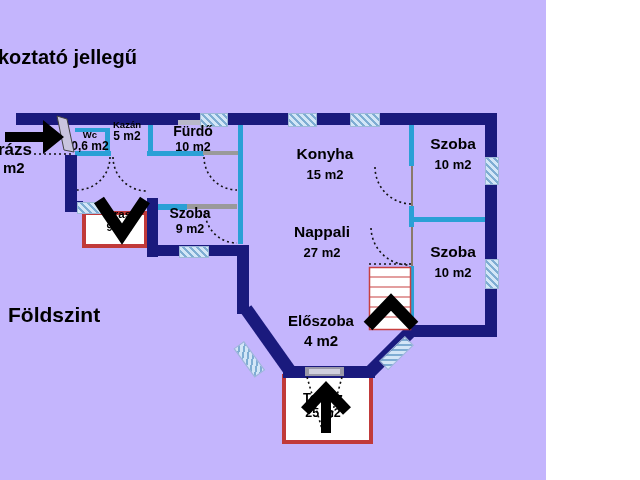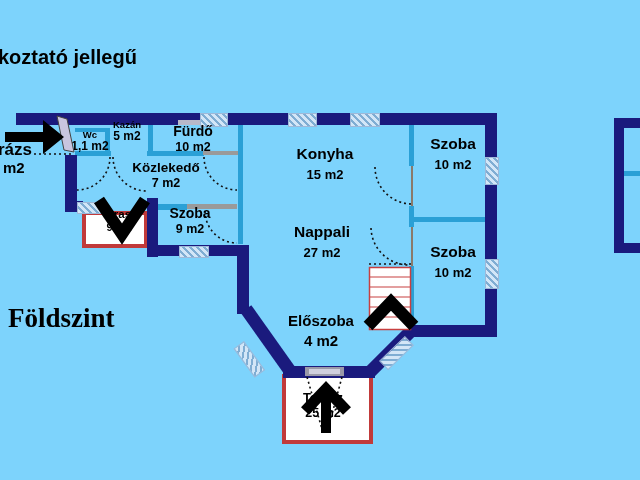--- a/index.html
+++ b/index.html
@@ -1,16 +1,16 @@
 <!DOCTYPE html>
 <html><head>
 <meta charset="utf-8">
 <style>
   html,body{margin:0;padding:0;background:#fff;}
-  #plan{position:relative;width:640px;height:480px;background:#7dd3fc;overflow:hidden;
+  #plan{position:relative;width:546px;height:480px;background:#c4b5fd;overflow:hidden;
         font-family:"Liberation Sans",sans-serif;font-weight:bold;color:#000;}
   .wall{position:absolute;background:#1a1a7d;z-index:3;}
   .cwall{position:absolute;background:#2aa0d6;z-index:2;}
   .gray{position:absolute;z-index:6;}
   .win{position:absolute;z-index:6;border:1px solid #9db8d8;
        background:repeating-linear-gradient(45deg,#d3e6f7 0 3px,#7fadd3 3px 5px);}
   .win.rot{transform-origin:0 0;}
   .redbox{position:absolute;border:4px solid #c13a3a;background:#fff;z-index:2;}
   svg.layer{position:absolute;left:0;top:0;z-index:4;pointer-events:none;}
   svg.toplayer{position:absolute;left:0;top:0;z-index:9;pointer-events:none;}
@@ -18,21 +18,21 @@
   .lbl .ar{font-weight:bold;}
   .lg{font-size:15.5px;} .lg .ar{font-size:13px;margin-top:5px;}
   .md{font-size:14px;}   .md .ar{font-size:12.5px;margin-top:1px;}
   .mdp{font-size:15px;}  .mdp .ar{font-size:15px;margin-top:3px;}
   .md2{font-size:13.5px;}.md2 .ar{font-size:12.5px;}
   .sm{font-size:11.5px;line-height:1.1;} .sm .ar{font-size:11px;}
   .sm2{font-size:13px;line-height:1.15;} .sm2 .ar{font-size:12.5px;}
   .tiny{font-size:9.5px;line-height:1.05;} .tiny .ar{font-size:12px;}
   .free{position:absolute;z-index:8;white-space:nowrap;}
   .title{font-size:20px;}
-  .floor{font-size:27px;font-family:Liberation Serif, serif;}
+  .floor{font-size:21px;}
   .gname{font-size:17px;} .garea{font-size:15px;}
 </style>
 </head>
 <body>
 
 <div id="plan">
 
   <div class="wall" style="left:16px;top:113px;width:481px;height:12px"></div>
   <div class="wall" style="left:485px;top:113px;width:12px;height:224px"></div>
   <div class="wall" style="left:408px;top:325px;width:89px;height:12px"></div>
@@ -108,33 +108,29 @@
     </g>
   </svg>
 
   <div class="free title" style="left:-2px;top:46px">koztató jellegű</div>
   <div class="free floor" style="left:8px;top:303px">Földszint</div>
   <div class="free gname" style="left:-2px;top:140px">rázs</div>
   <div class="free garea" style="left:3px;top:159px">m2</div>
 
   <div class="lbl tiny" style="left:90px;top:130px">
     <div class="nm">Wc</div>
-    <div class="ar">1,1 m2</div>
+    <div class="ar">0,6 m2</div>
   </div>
   <div class="lbl tiny" style="left:127px;top:120px">
     <div class="nm">Kazán</div>
     <div class="ar">5 m2</div>
   </div>
   <div class="lbl md" style="left:193px;top:123px">
     <div class="nm">Fürdő</div>
     <div class="ar">10 m2</div>
-  </div>
-  <div class="lbl md2" style="left:166px;top:160px">
-    <div class="nm">Közlekedő</div>
-    <div class="ar">7 m2</div>
   </div>
   <div class="lbl sm" style="left:119px;top:208px">
     <div class="nm">Terasz</div>
     <div class="ar">9 m2</div>
   </div>
   <div class="lbl md" style="left:190px;top:205px">
     <div class="nm">Szoba</div>
     <div class="ar">9 m2</div>
   </div>
   <div class="lbl lg" style="left:325px;top:145px">

